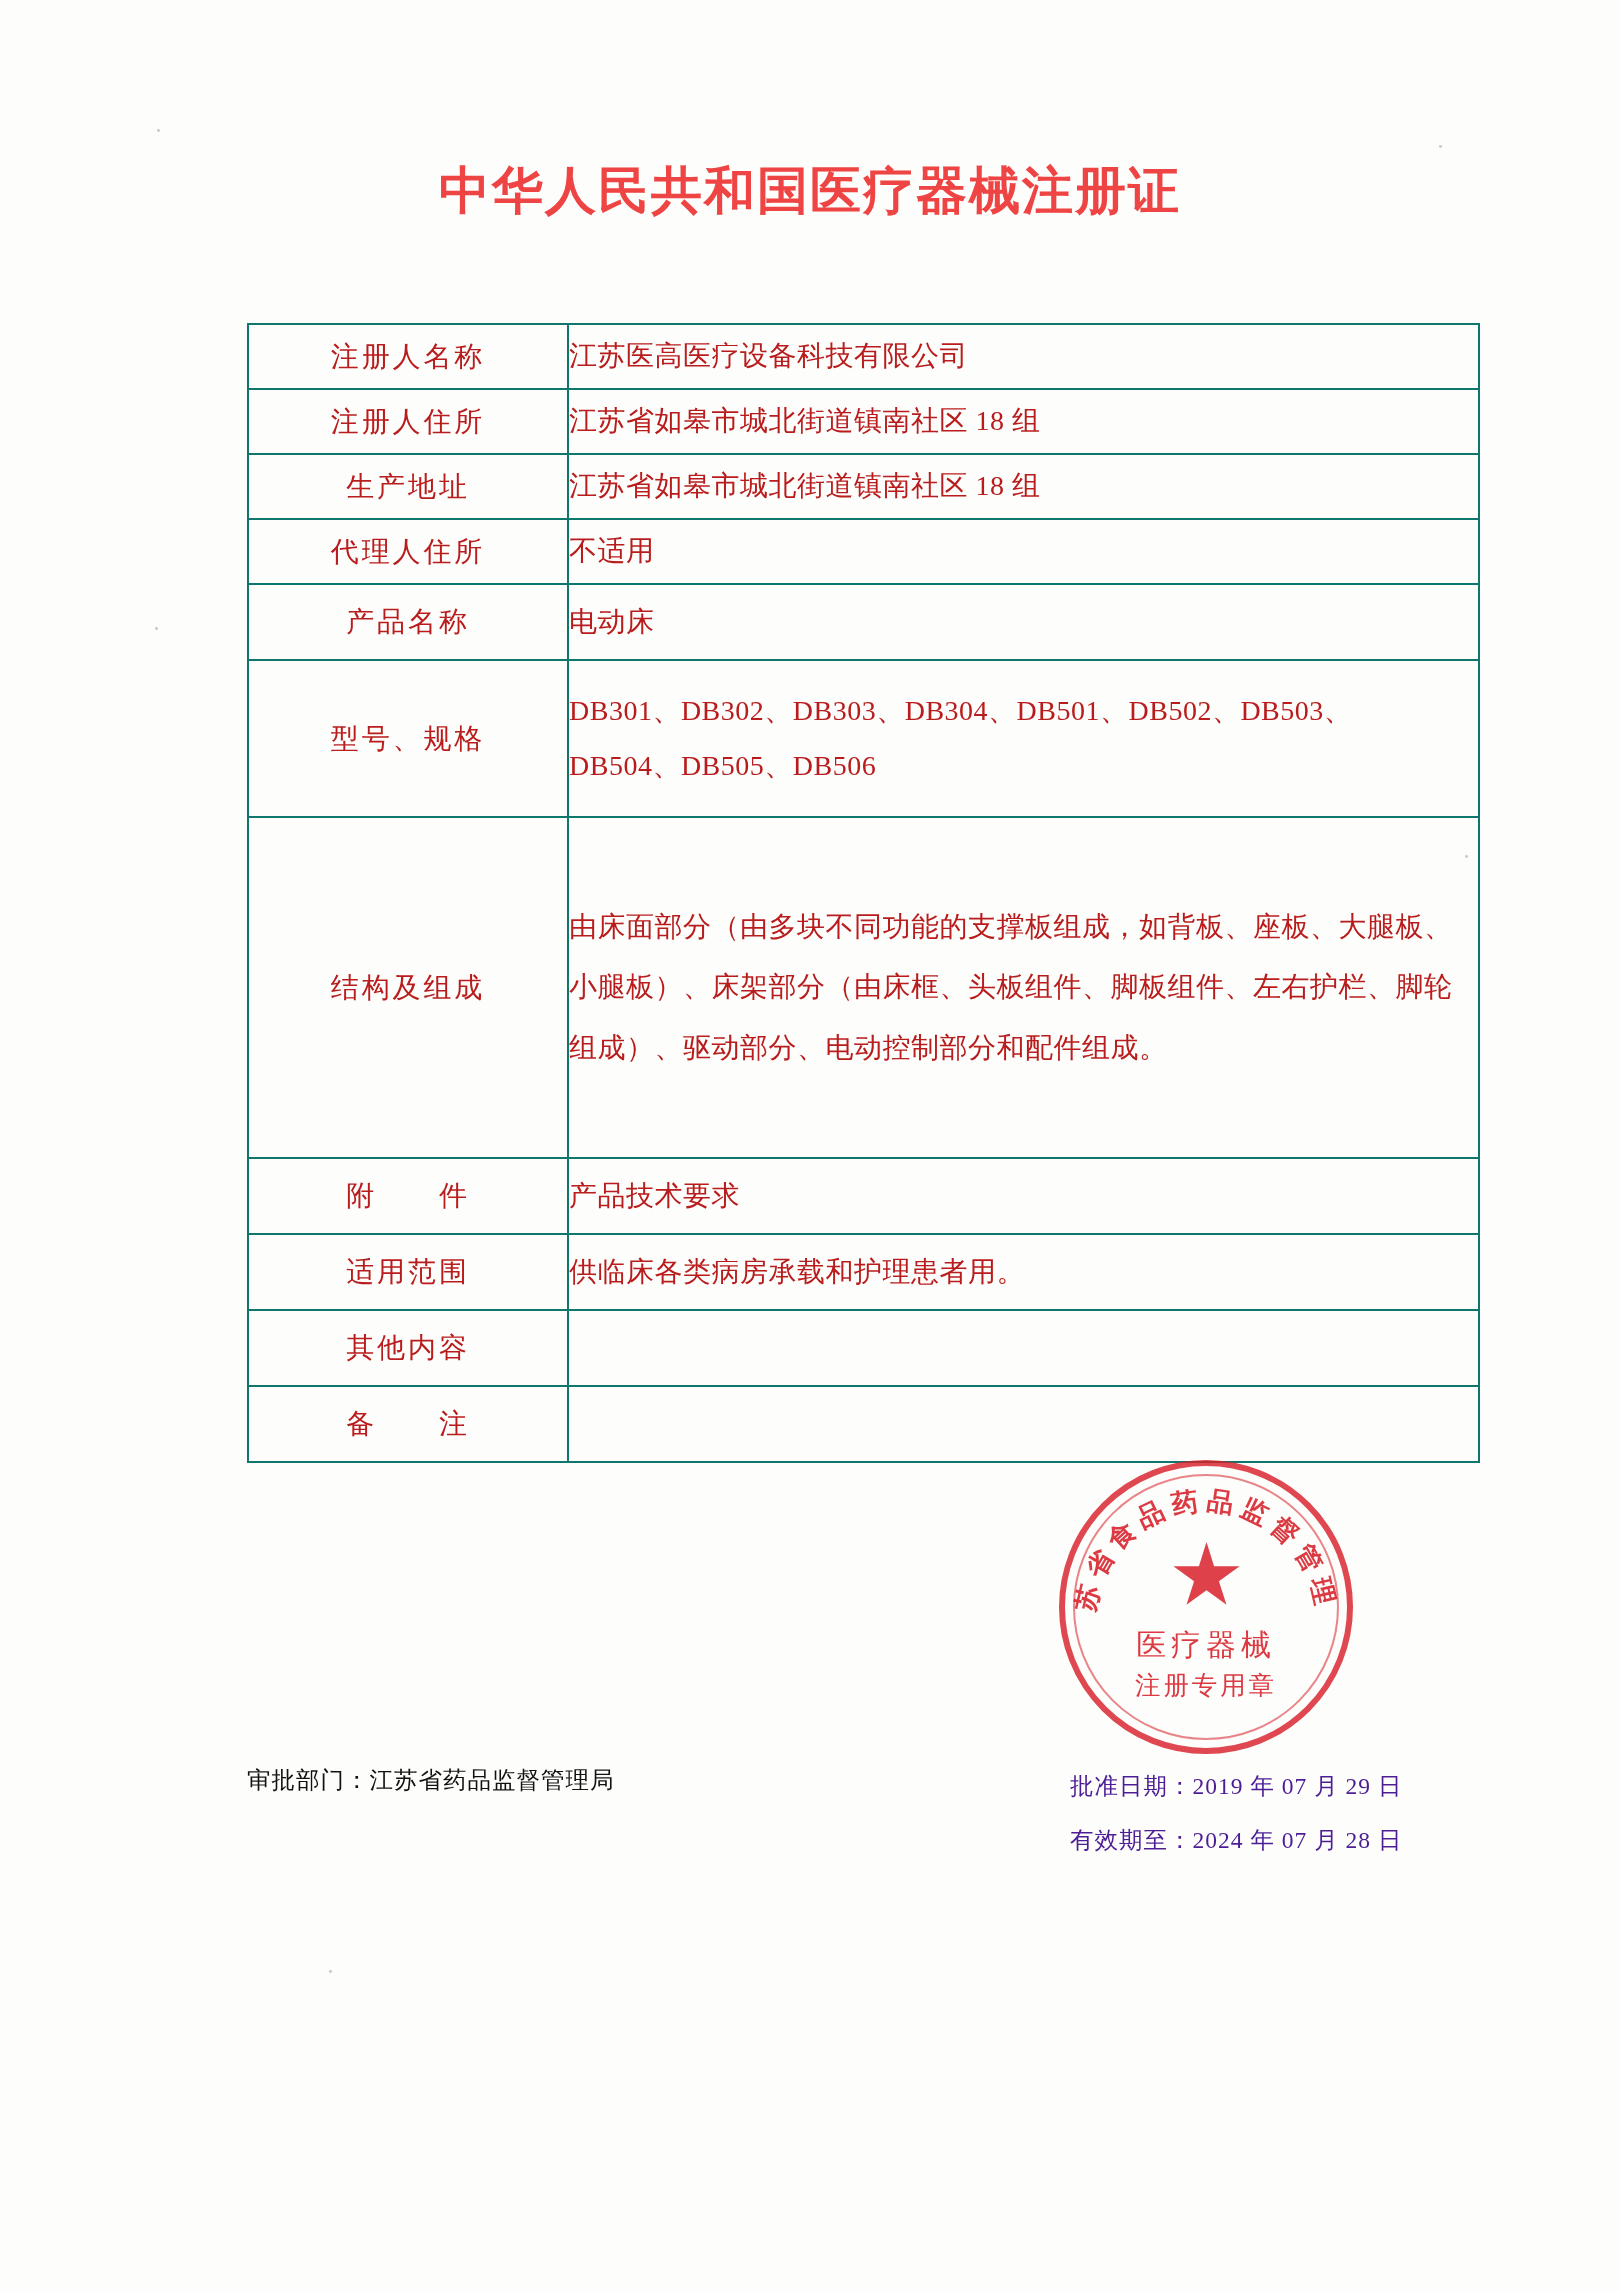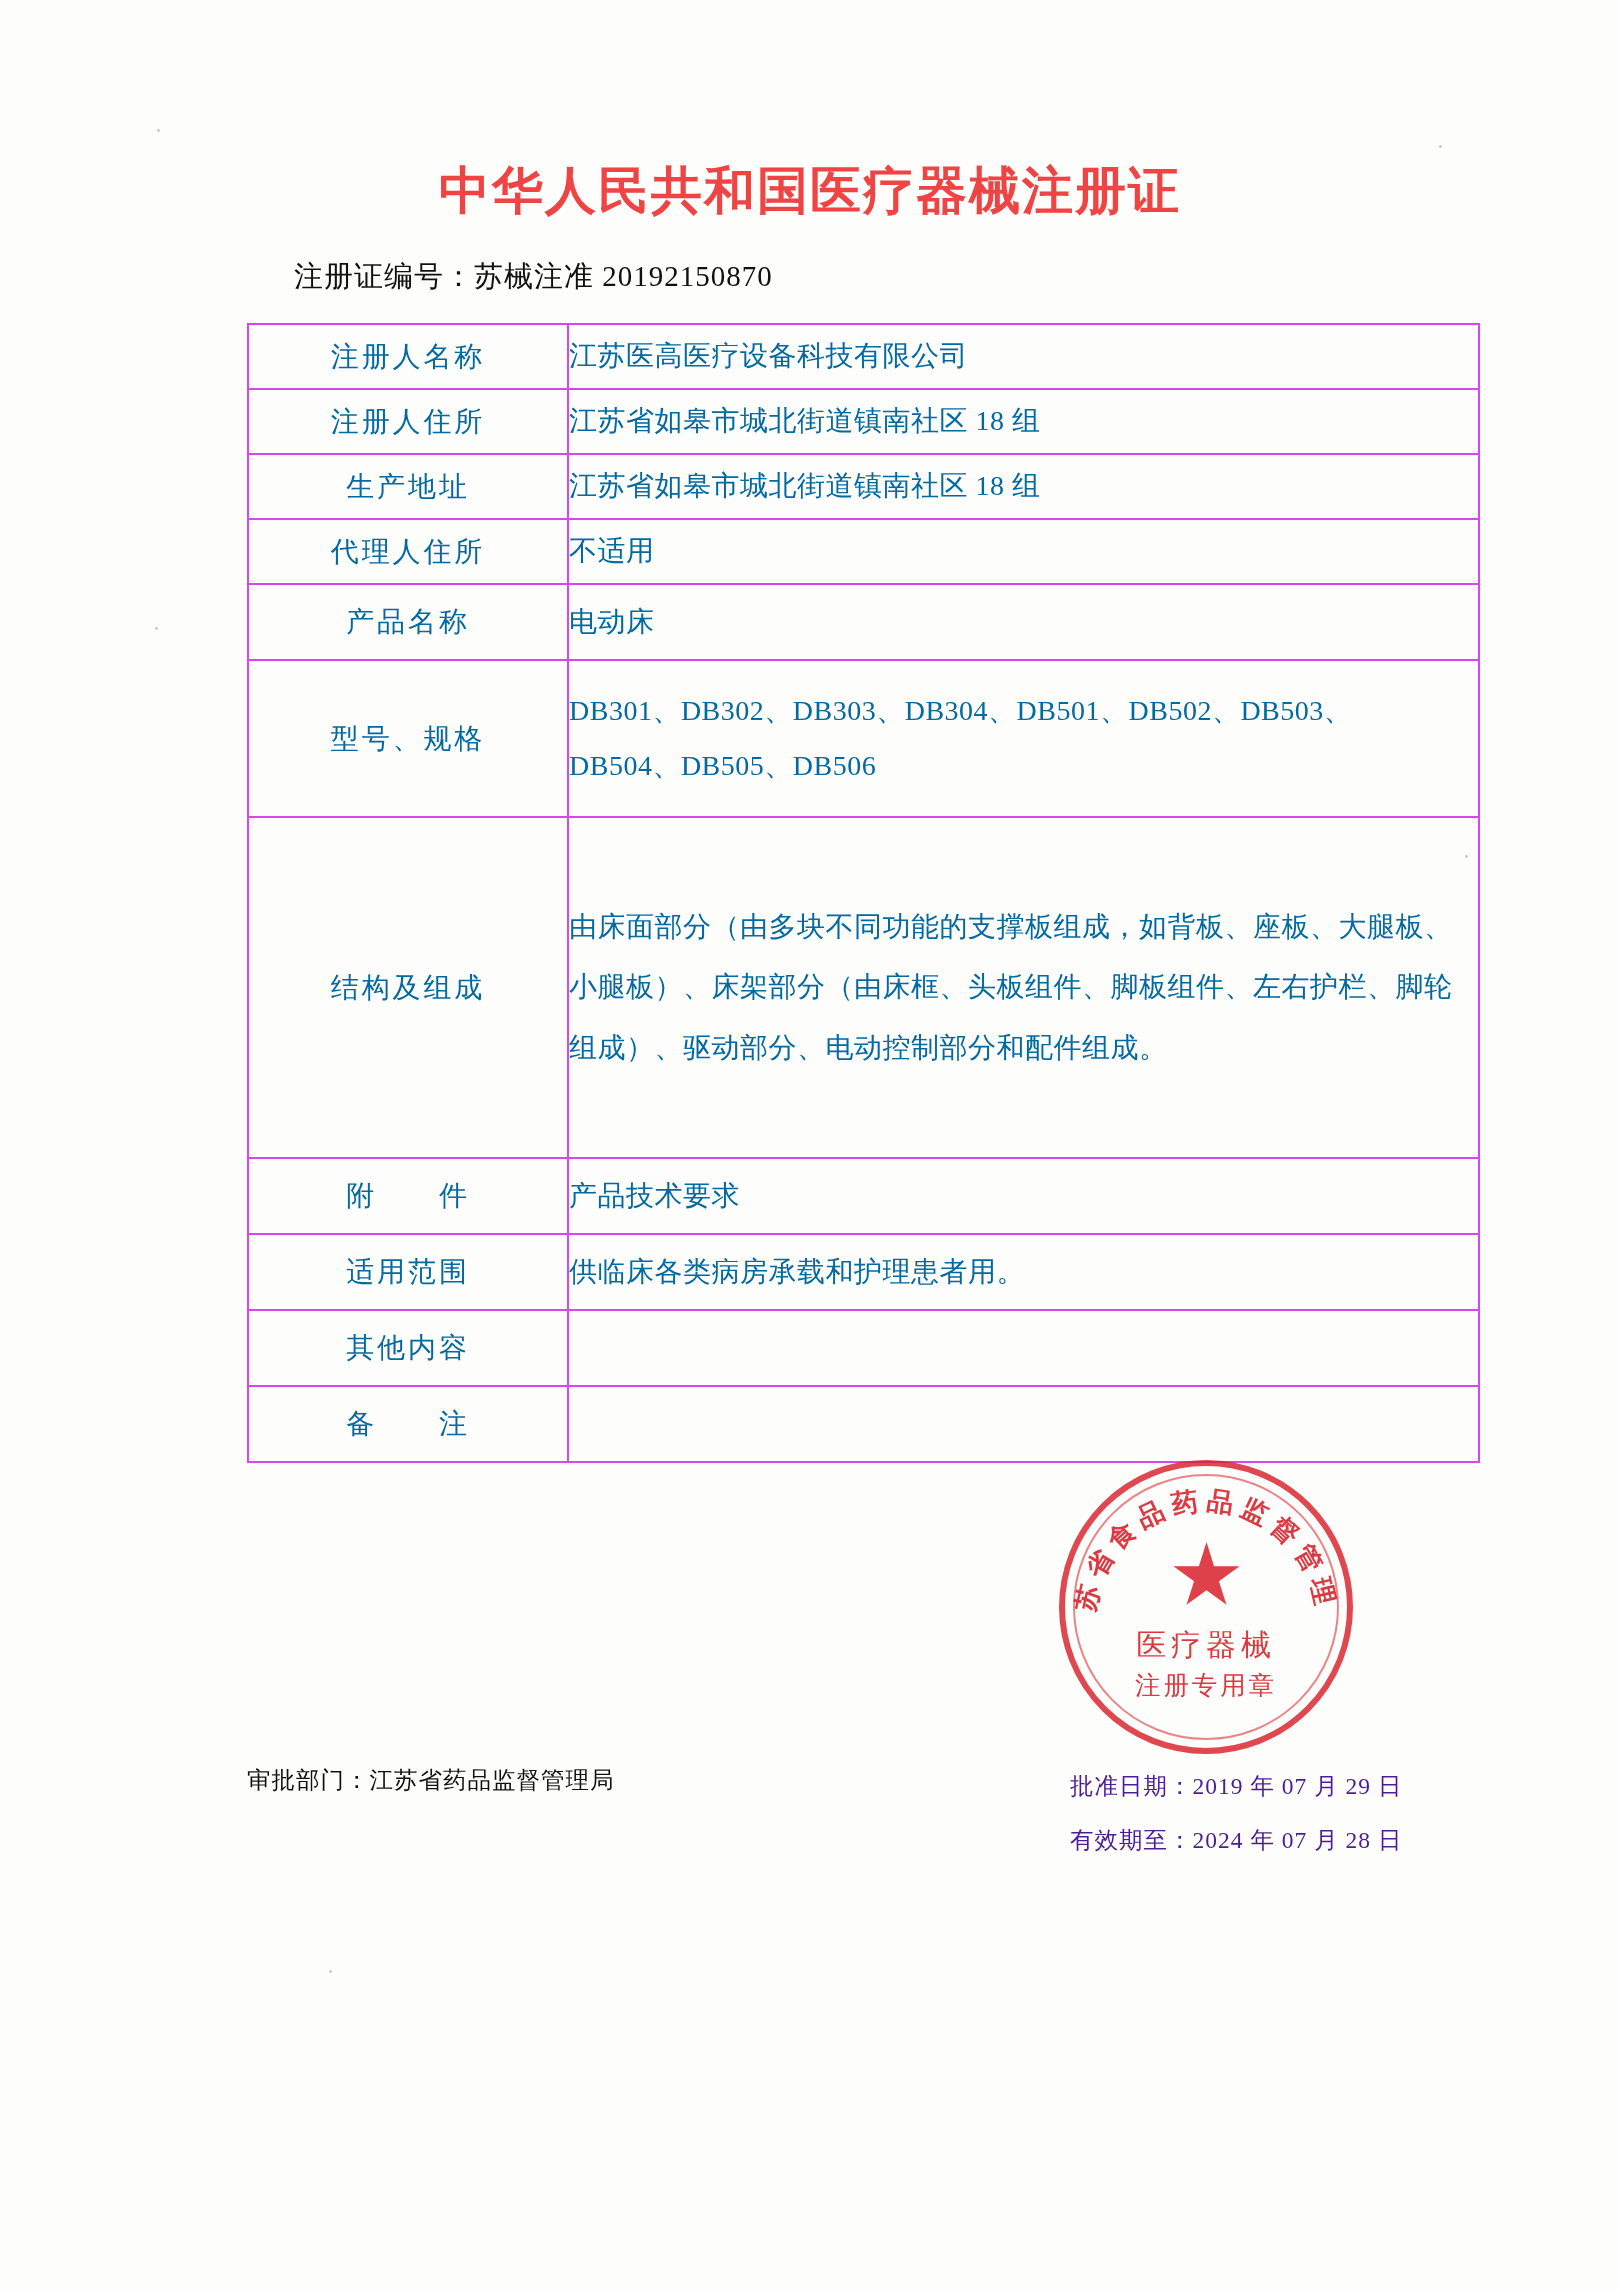--- a/index.html
+++ b/index.html
@@ -50,23 +50,23 @@
 
   table.cert {
     position: absolute;
     top: 323px;
     left: 247px;
     width: 1233px;
     border-collapse: collapse;
     table-layout: fixed;
   }
   table.cert td {
-    border: 2px solid #d946ef;
+    border: 2px solid #0f766e;
     padding: 0;
-    color: #0369a1;
+    color: #b91c1c;
     vertical-align: middle;
   }
   td.label {
     width: 318px;
     text-align: center;
     font-size: 28px;
     letter-spacing: 2.9px;
     padding: 13.7px 0;
   }
   td.value {
@@ -172,23 +172,20 @@
 <div class="page">
 
   <div class="speck" style="left:157px; top:129px;"></div>
   <div class="speck" style="left:1439px; top:145px;"></div>
   <div class="speck" style="left:155px; top:627px;"></div>
   <div class="speck" style="left:1465px; top:855px;"></div>
   <div class="speck" style="left:329px; top:1970px;"></div>
 
   <div class="doc-title">中华人民共和国医疗器械注册证</div>
 
-  <div class="cert-no">
-    <span>注册证编号：</span><span>苏械注准 20192150870</span>
-  </div>
 
   <table class="cert">
     <tbody>
       <tr class="row-h1">
         <td class="label">注册人名称</td>
         <td class="value">江苏医高医疗设备科技有限公司</td>
       </tr>
       <tr class="row-h1">
         <td class="label">注册人住所</td>
         <td class="value">江苏省如皋市城北街道镇南社区 18 组</td>

